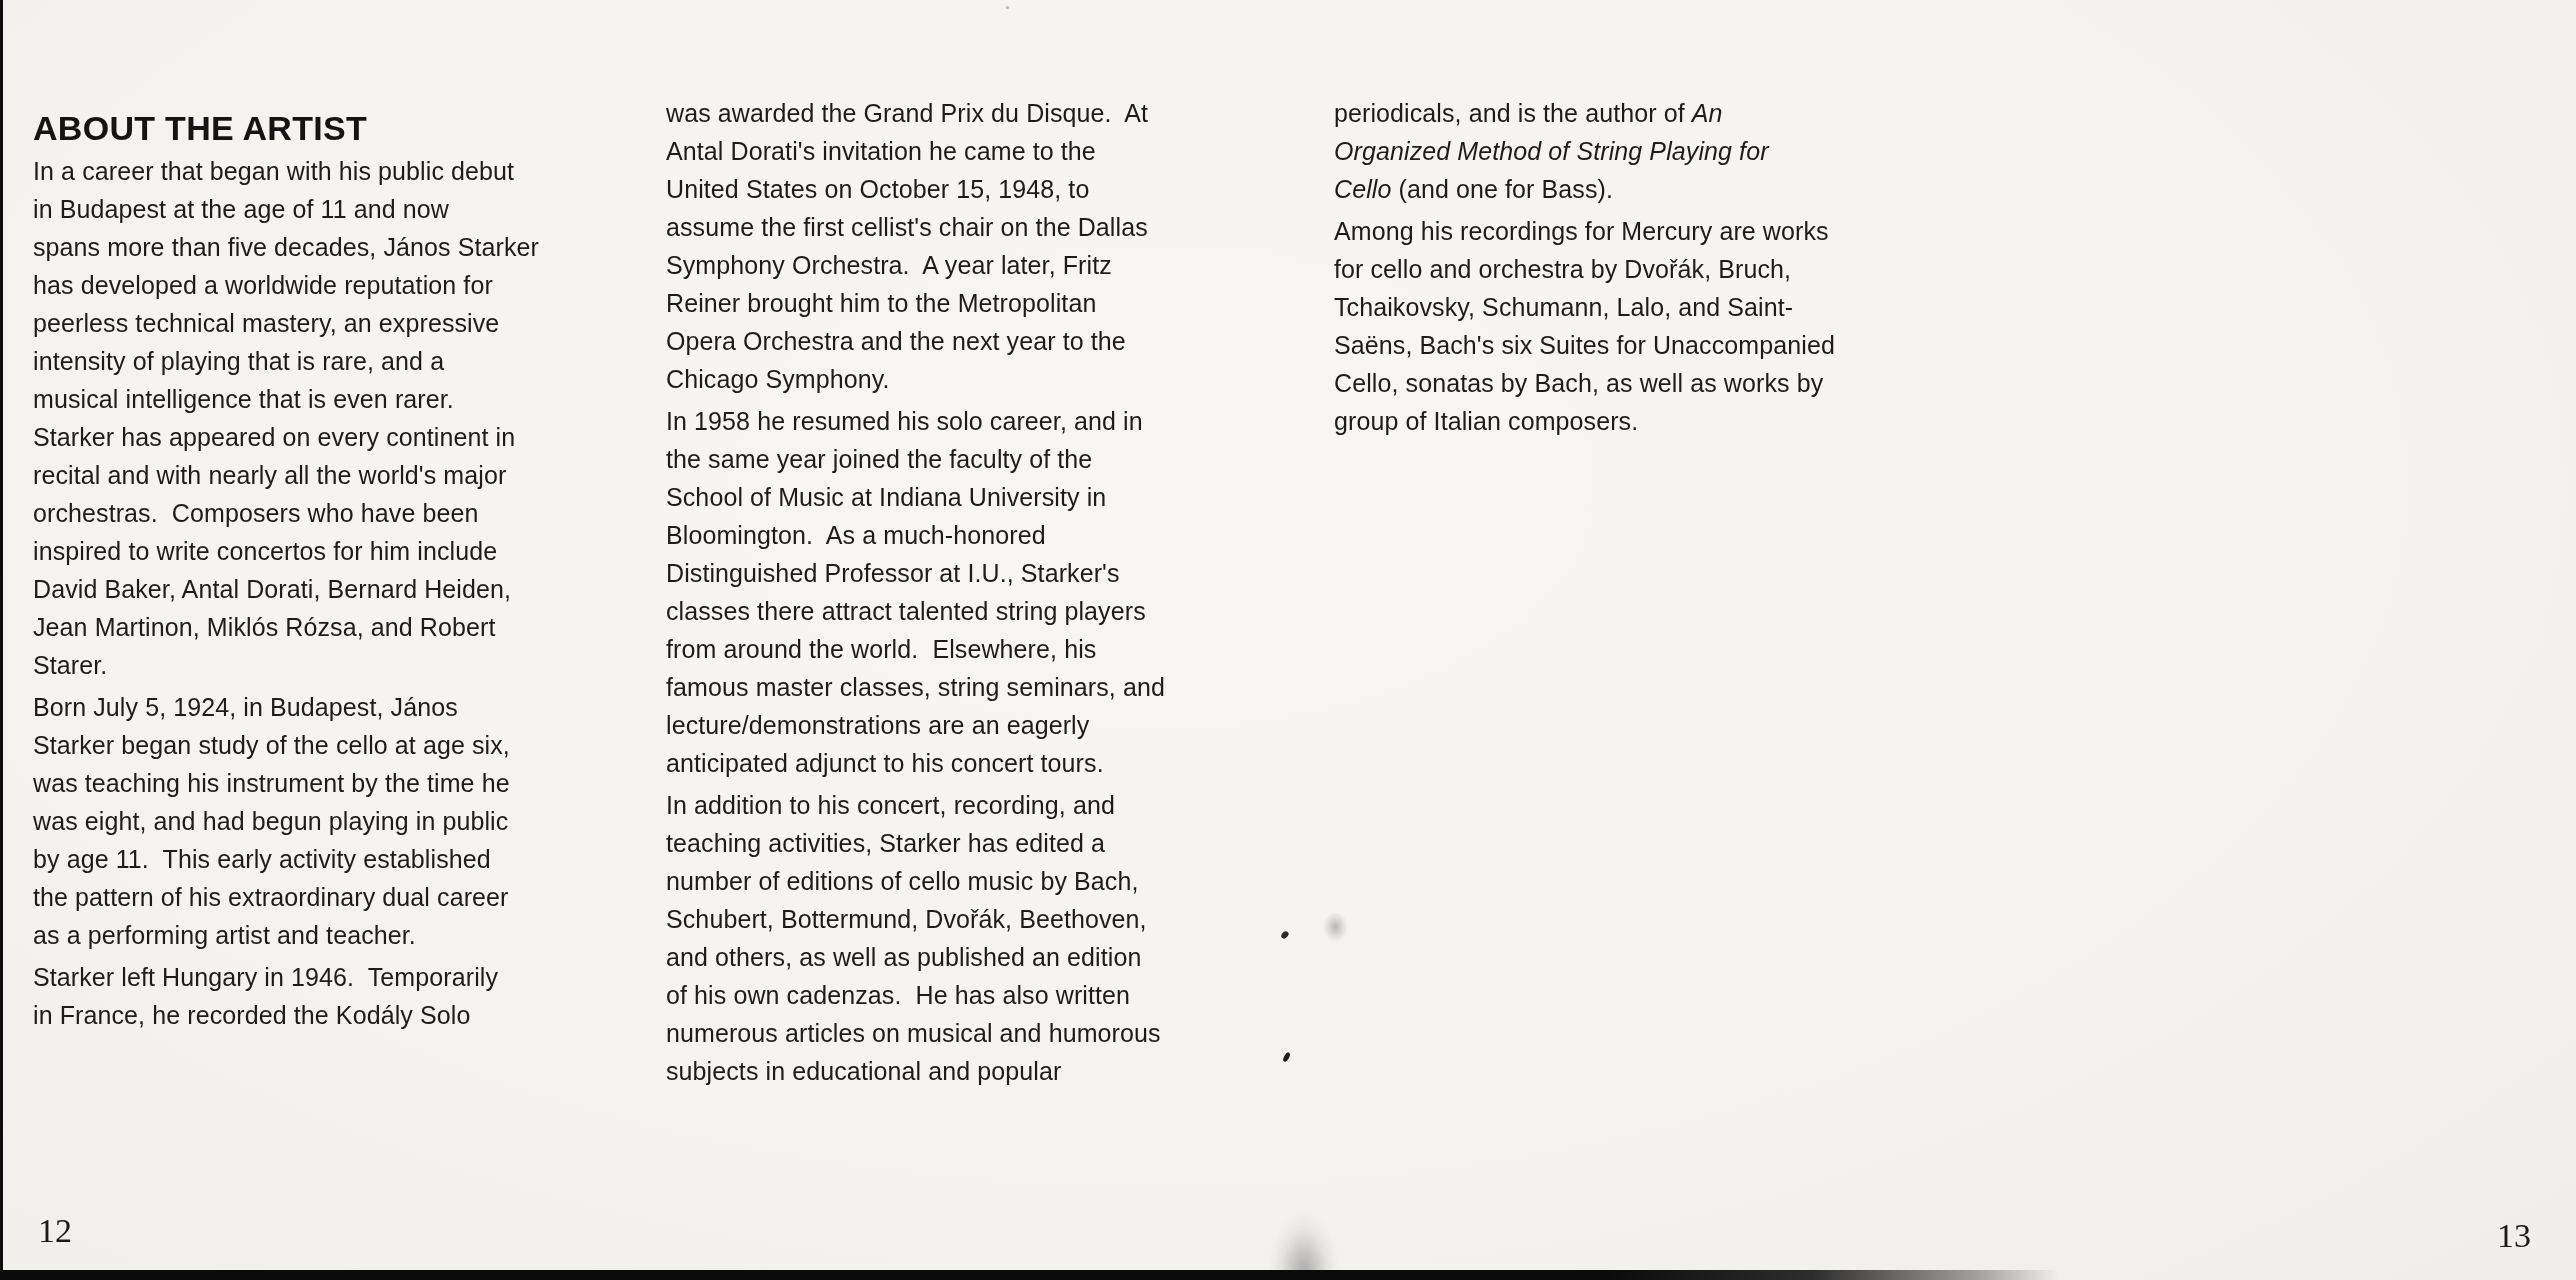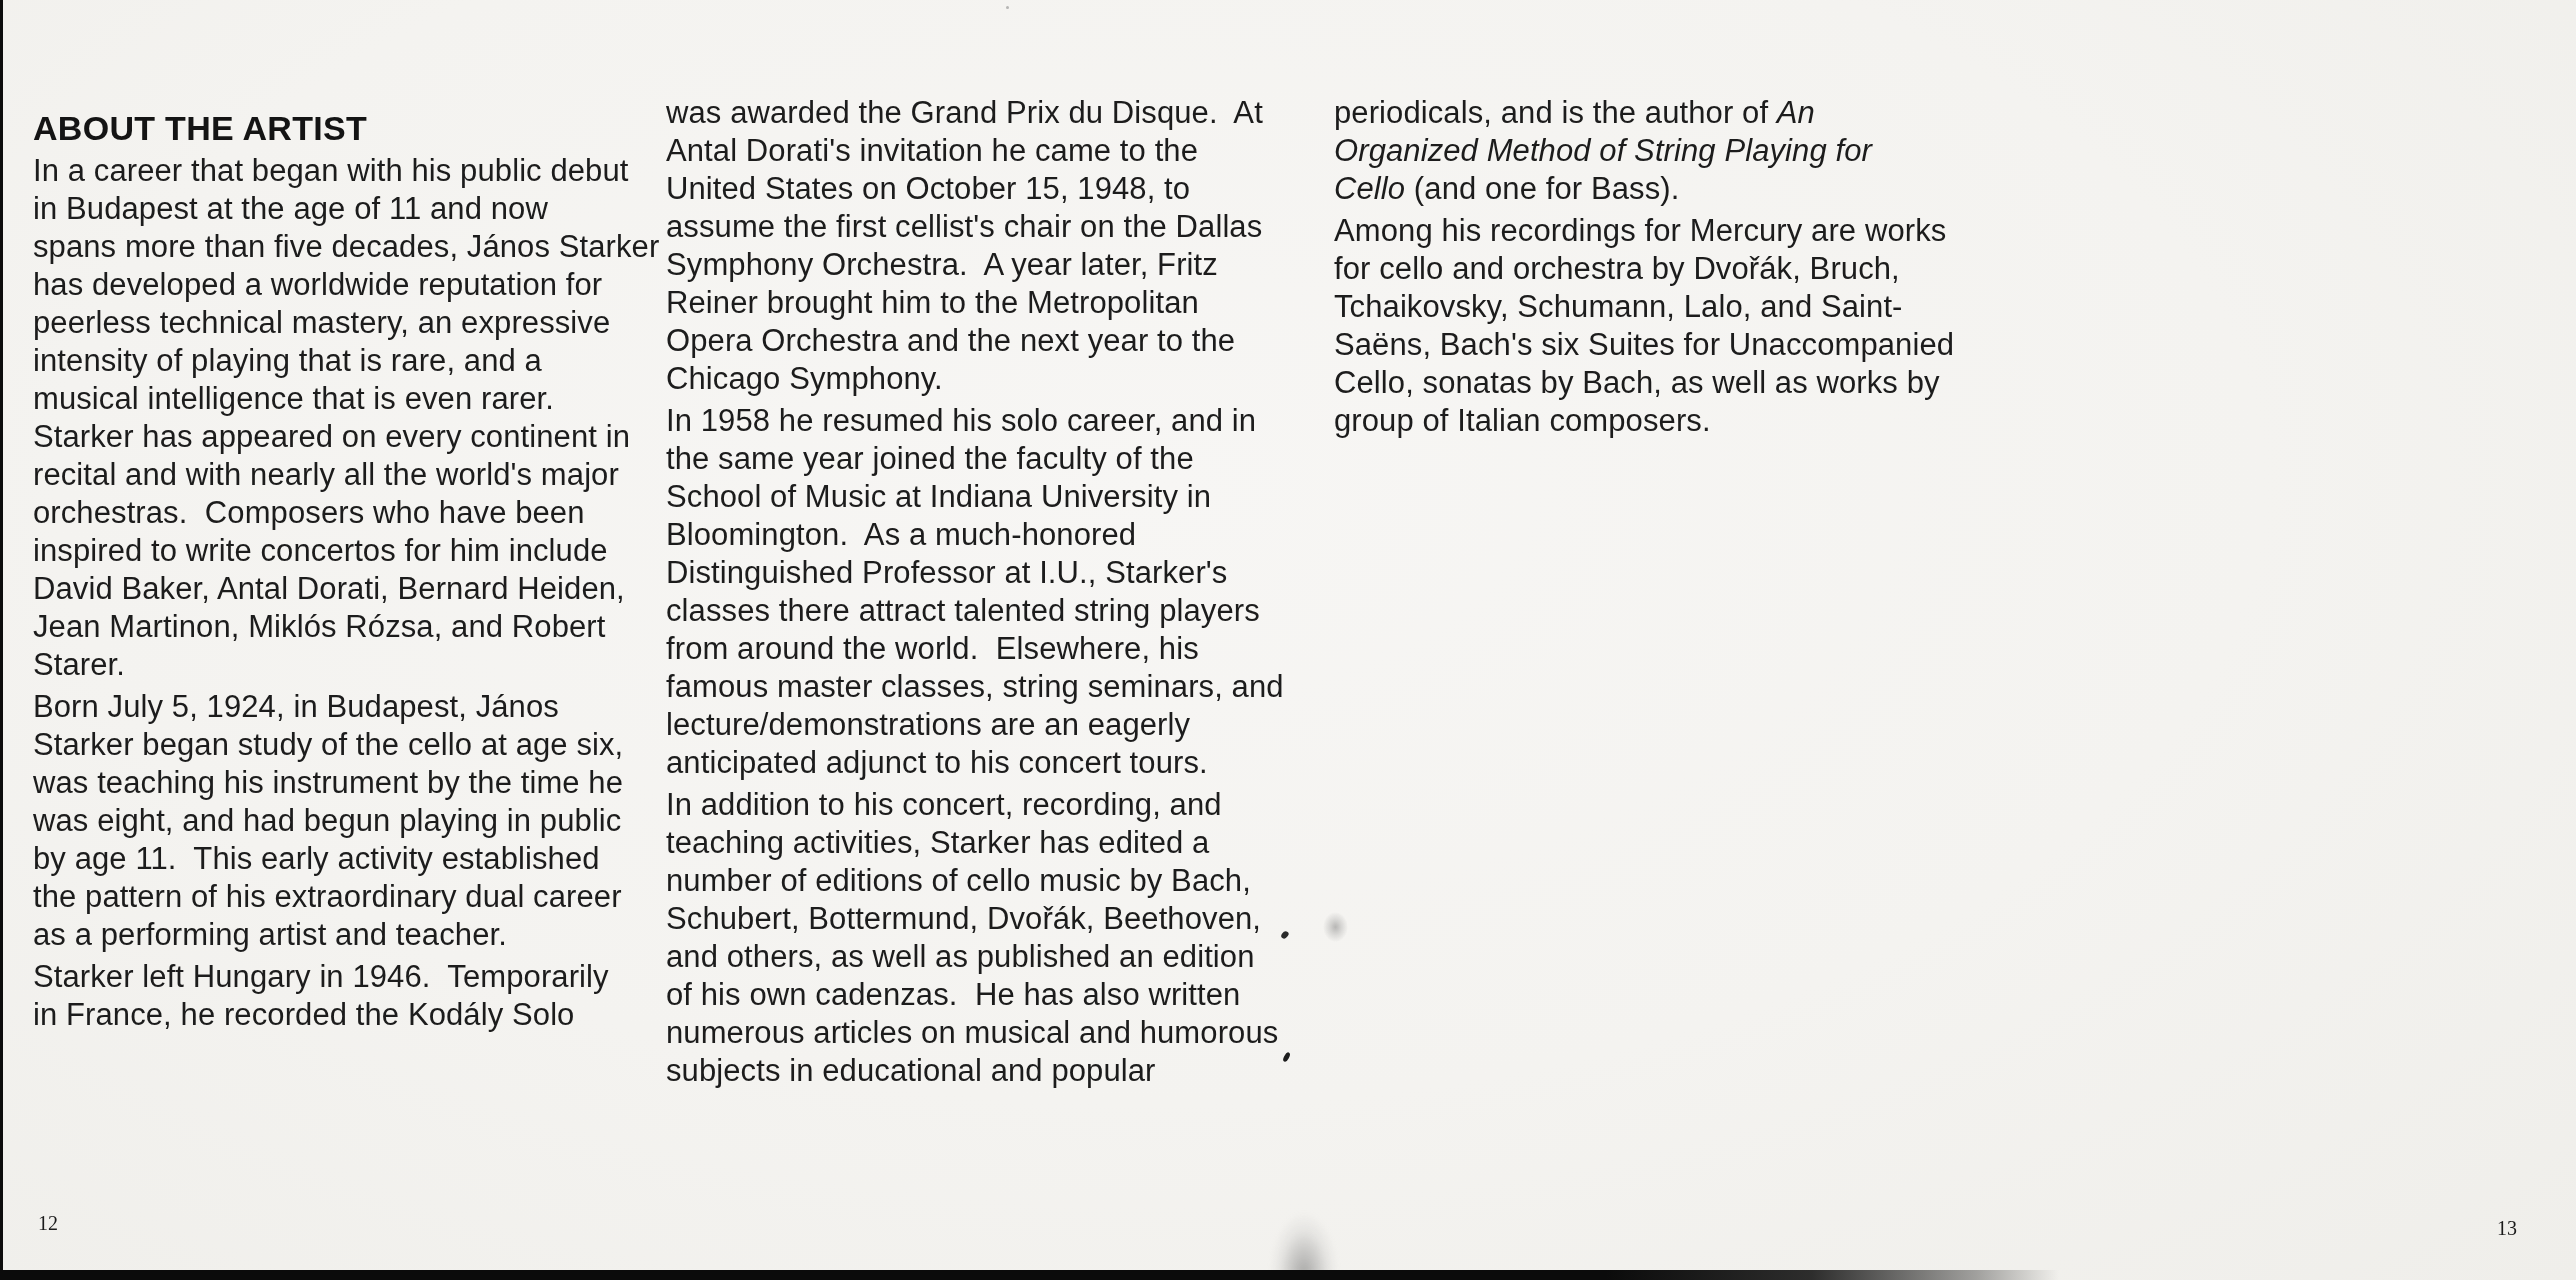--- a/index.html
+++ b/index.html
@@ -52,34 +52,34 @@
     position:absolute; left:1006px; top:5.5px; width:3.4px; height:3.4px;
     background:rgba(120,120,120,0.5); border-radius:50%;
   }
   .section-title {
     position:absolute; left:33px; top:86px;
     font-size:34px; font-weight:bold; letter-spacing:0.3px;
     color:#141414; white-space:pre;
   }
   .col {
     position:absolute;
-    font-size:31px; line-height:38px;
+    font-size:25px; line-height:38px;
     color:#1c1c1c; letter-spacing:0.1px;
   }
   .col-1 { left:33px;   top:152px; width:657px; }
   .col-2 { left:666px;  top:94px; width:650px; }
   .col-3 { left:1334px; top:94px; width:684px; }
   .para { margin:0; }
   .para + .para { margin-top:4px; }
   .line { white-space:pre; }
   .it { font-style:italic;margin-top:35px; }
   .page-number {
     position:absolute;
     font-family:"Liberation Serif", serif;
-    font-size:20px; color:#1a1a1a;
+    font-size:34px; color:#1a1a1a;
   }
   .page-number-left  { left:38px;  top:1212px; }
   .page-number-right { left:2497px; top:1217px; }
 </style>
 </head>
 <body>
 
 <div class="page">
   <div class="scan-edge-left"></div>
 

